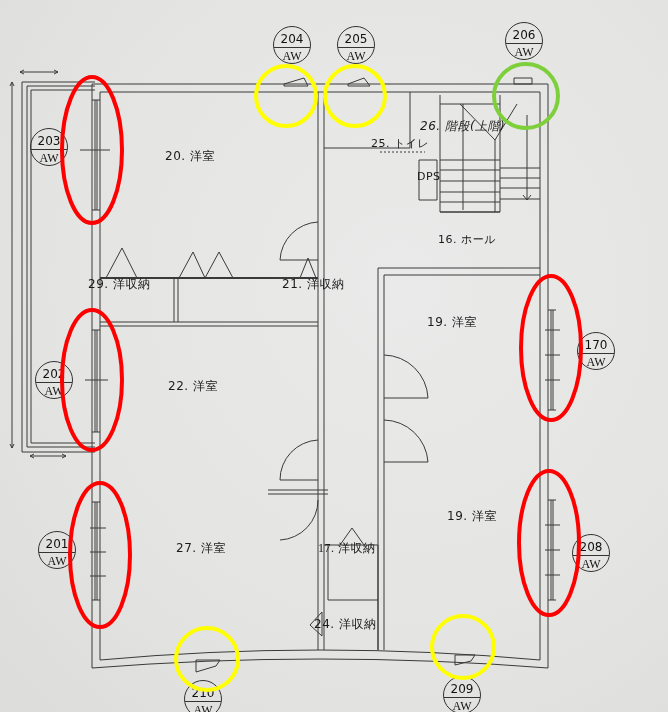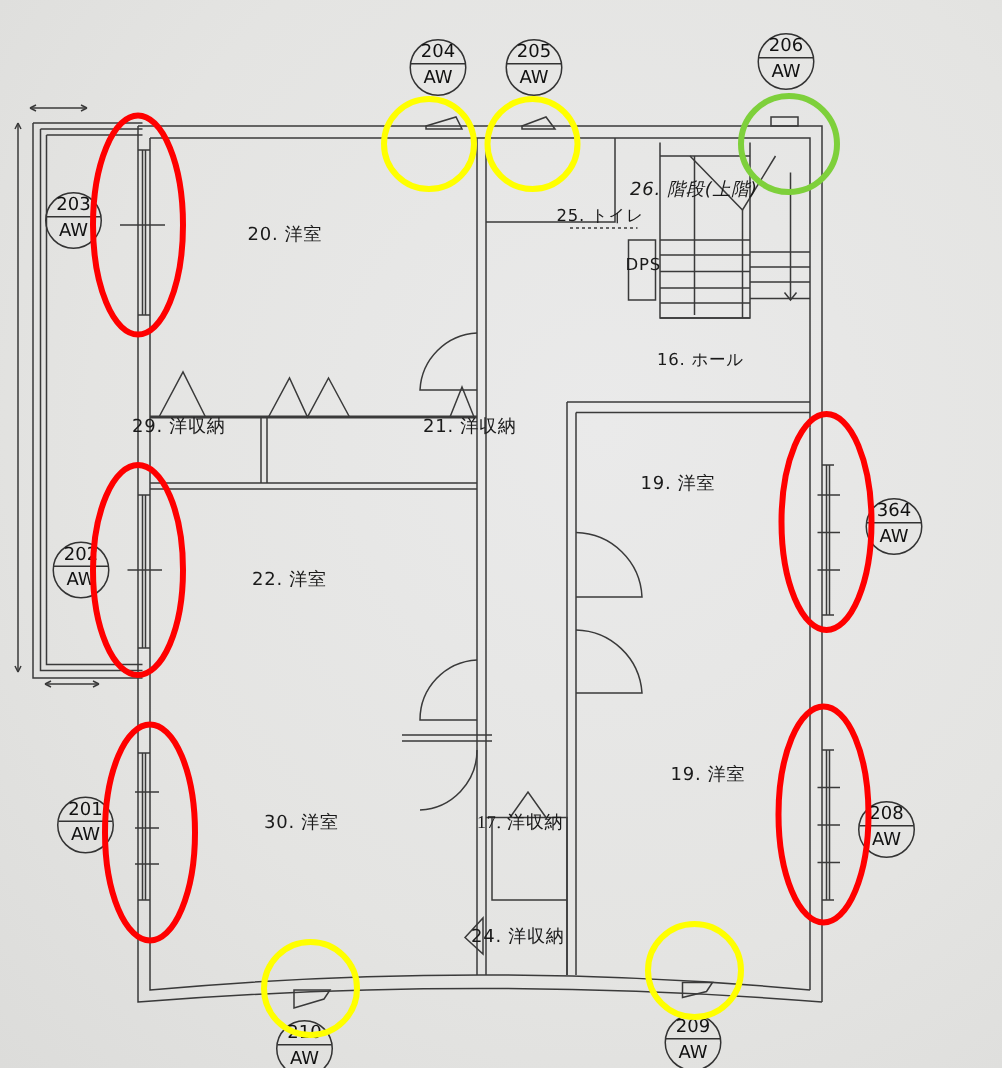--- a/index.html
+++ b/index.html
@@ -12,25 +12,25 @@
     position: relative; width: 668px; height: 712px;
     background: radial-gradient(ellipse at 60% 40%, #eaeaea 0%, #e4e4e2 60%, #dcdcda 100%);
   }
   svg { position: absolute; left: 0; top: 0; }
   .lbl {
     position: absolute; font-size: 12px; color: #1a1a1a; white-space: nowrap;
     letter-spacing: 0.5px;
   }
   .tag {
     position: absolute; width: 36px; height: 36px; border: 1px solid #333; border-radius: 50%;
-    display: flex; flex-direction: column; align-items: center; justify-content: flex-start;
+    display: flex; flex-direction: column; align-items: center; justify-content: flex-end;
     font-size: 12px; color: #111; line-height: 14px; background: transparent;
   }
   .tag .num { border-bottom: 1px solid #333; width: 100%; text-align: center; padding-bottom: 1px; }
-  .tag .typ { text-align: center; padding-top: 1px; }
+  .tag .typ { text-align: center; padding-top: 1px; font-family: Liberation Serif, serif; }
 </style>
 </head>
 <body>
 
 <div class="sheet">
 
   <svg width="668" height="712" viewBox="0 0 668 712">
     <g stroke="#3a3a3a" stroke-width="1" fill="none">
 
       <path d="M22 82 L22 452 L95 452"></path>
@@ -117,21 +117,21 @@
       <path d="M328 545 L328 600 L378 600"></path>
       <path d="M340 545 L352 528 L364 545"></path>
       <path d="M310 625 L322 612 L322 636 Z"></path>
     </g>
   </svg>
 
   <div class="lbl" style="left:165px;top:148px;">20. 洋室</div>
   <div class="lbl" style="left:234px;top:276px;margin-left:48px;">21. 洋収納</div>
   <div class="lbl" style="left:88px;top:276px;">29. 洋収納</div>
   <div class="lbl" style="left:168px;top:378px;">22. 洋室</div>
-  <div class="lbl" style="left:176px;top:540px;">30. 洋室</div>
+  <div class="lbl" style="left:176px;top:540px;">27. 洋室</div>
   <div class="lbl" style="left:318px;top:540px;font-family:Liberation Serif, serif;">17. 洋収納</div>
   <div class="lbl" style="left:314px;top:616px;">24. 洋収納</div>
   <div class="lbl" style="left:371px;top:136px;font-size:11px;">25. トイレ</div>
   <div class="lbl" style="left:420px;top:118px;font-style:italic;">26. 階段(上階)</div>
   <div class="lbl" style="left:417px;top:170px;font-size:11px;text-align:right;">DPS</div>
   <div class="lbl" style="left:438px;top:232px;font-size:11px;">16. ホール</div>
   <div class="lbl" style="left:427px;top:314px;">19. 洋室</div>
   <div class="lbl" style="left:447px;top:508px;">19. 洋室</div>
 
   <div class="tag" style="left:38px;top:531px;">
@@ -152,21 +152,21 @@
     </div>
   <div class="tag" style="left:337px;top:26px;">
       <span class="num">205</span>
       <span class="typ">AW</span>
     </div>
   <div class="tag" style="left:505px;top:22px;">
       <span class="num">206</span>
       <span class="typ">AW</span>
     </div>
   <div class="tag" style="left:577px;top:332px;">
-      <span class="num">364</span>
+      <span class="num">170</span>
       <span class="typ">AW</span>
     </div>
   <div class="tag" style="left:572px;top:534px;">
       <span class="num">208</span>
       <span class="typ">AW</span>
     </div>
   <div class="tag" style="left:443px;top:676px;">
       <span class="num">209</span>
       <span class="typ">AW</span>
     </div>

